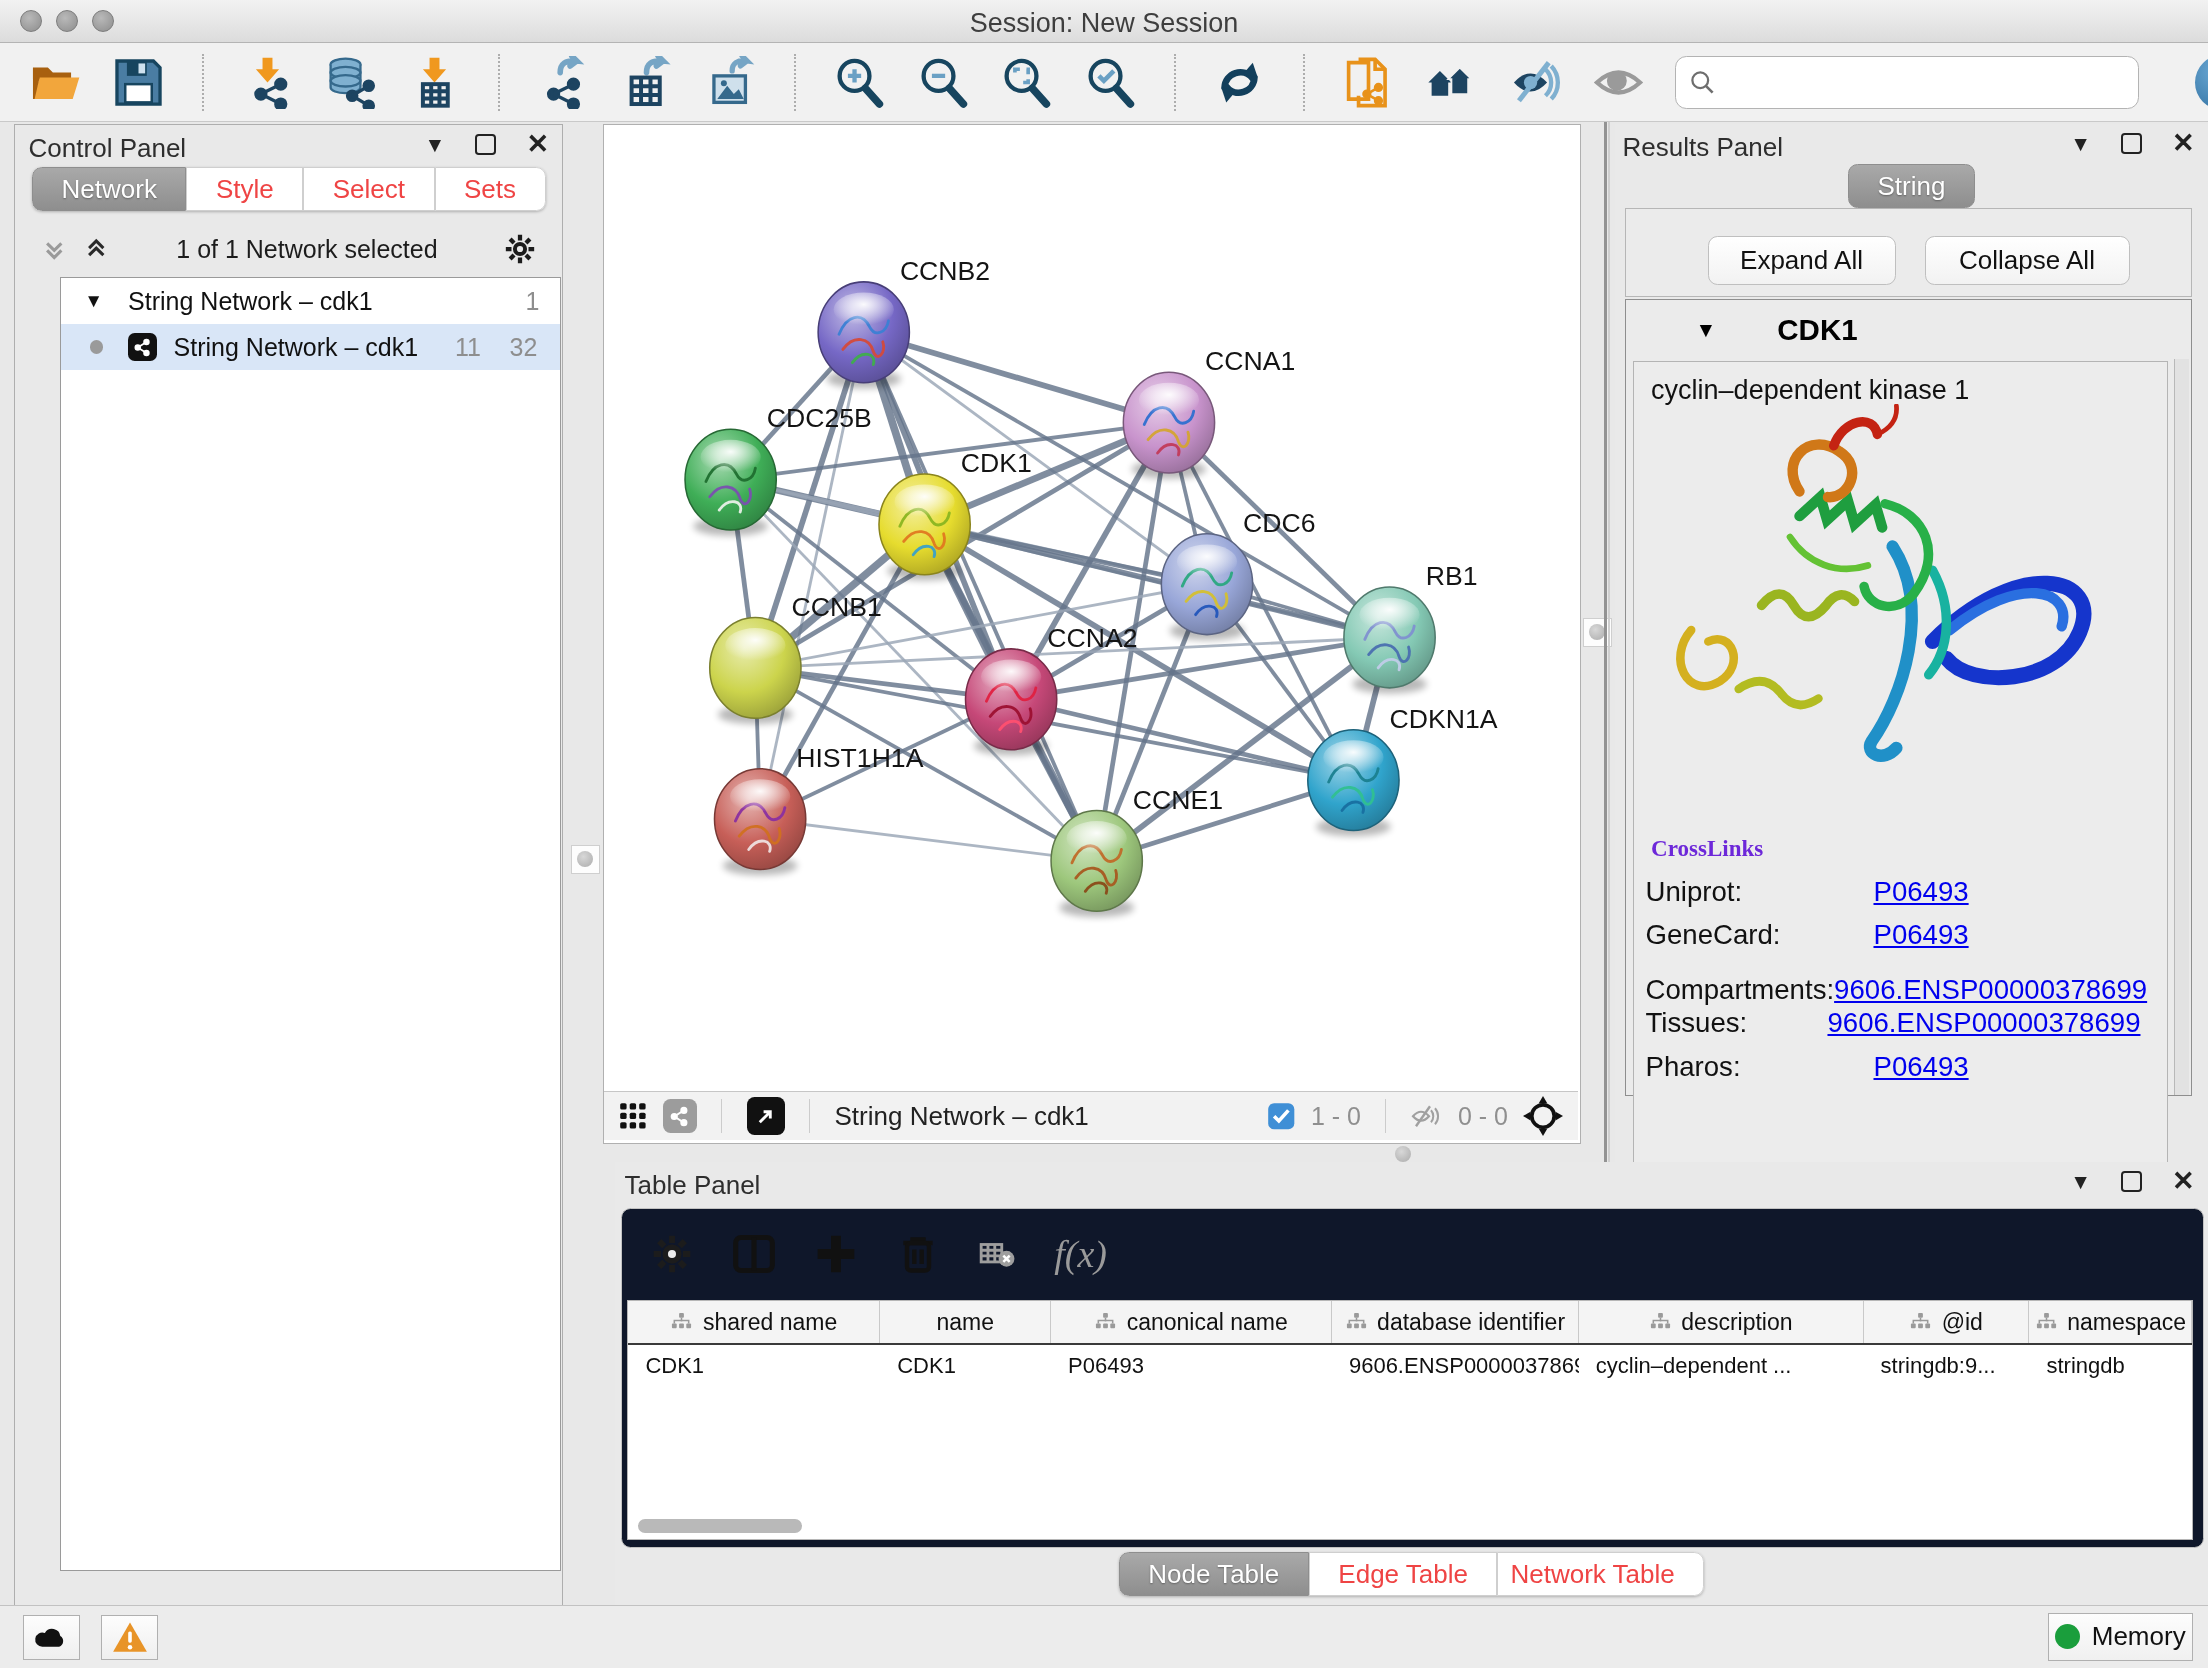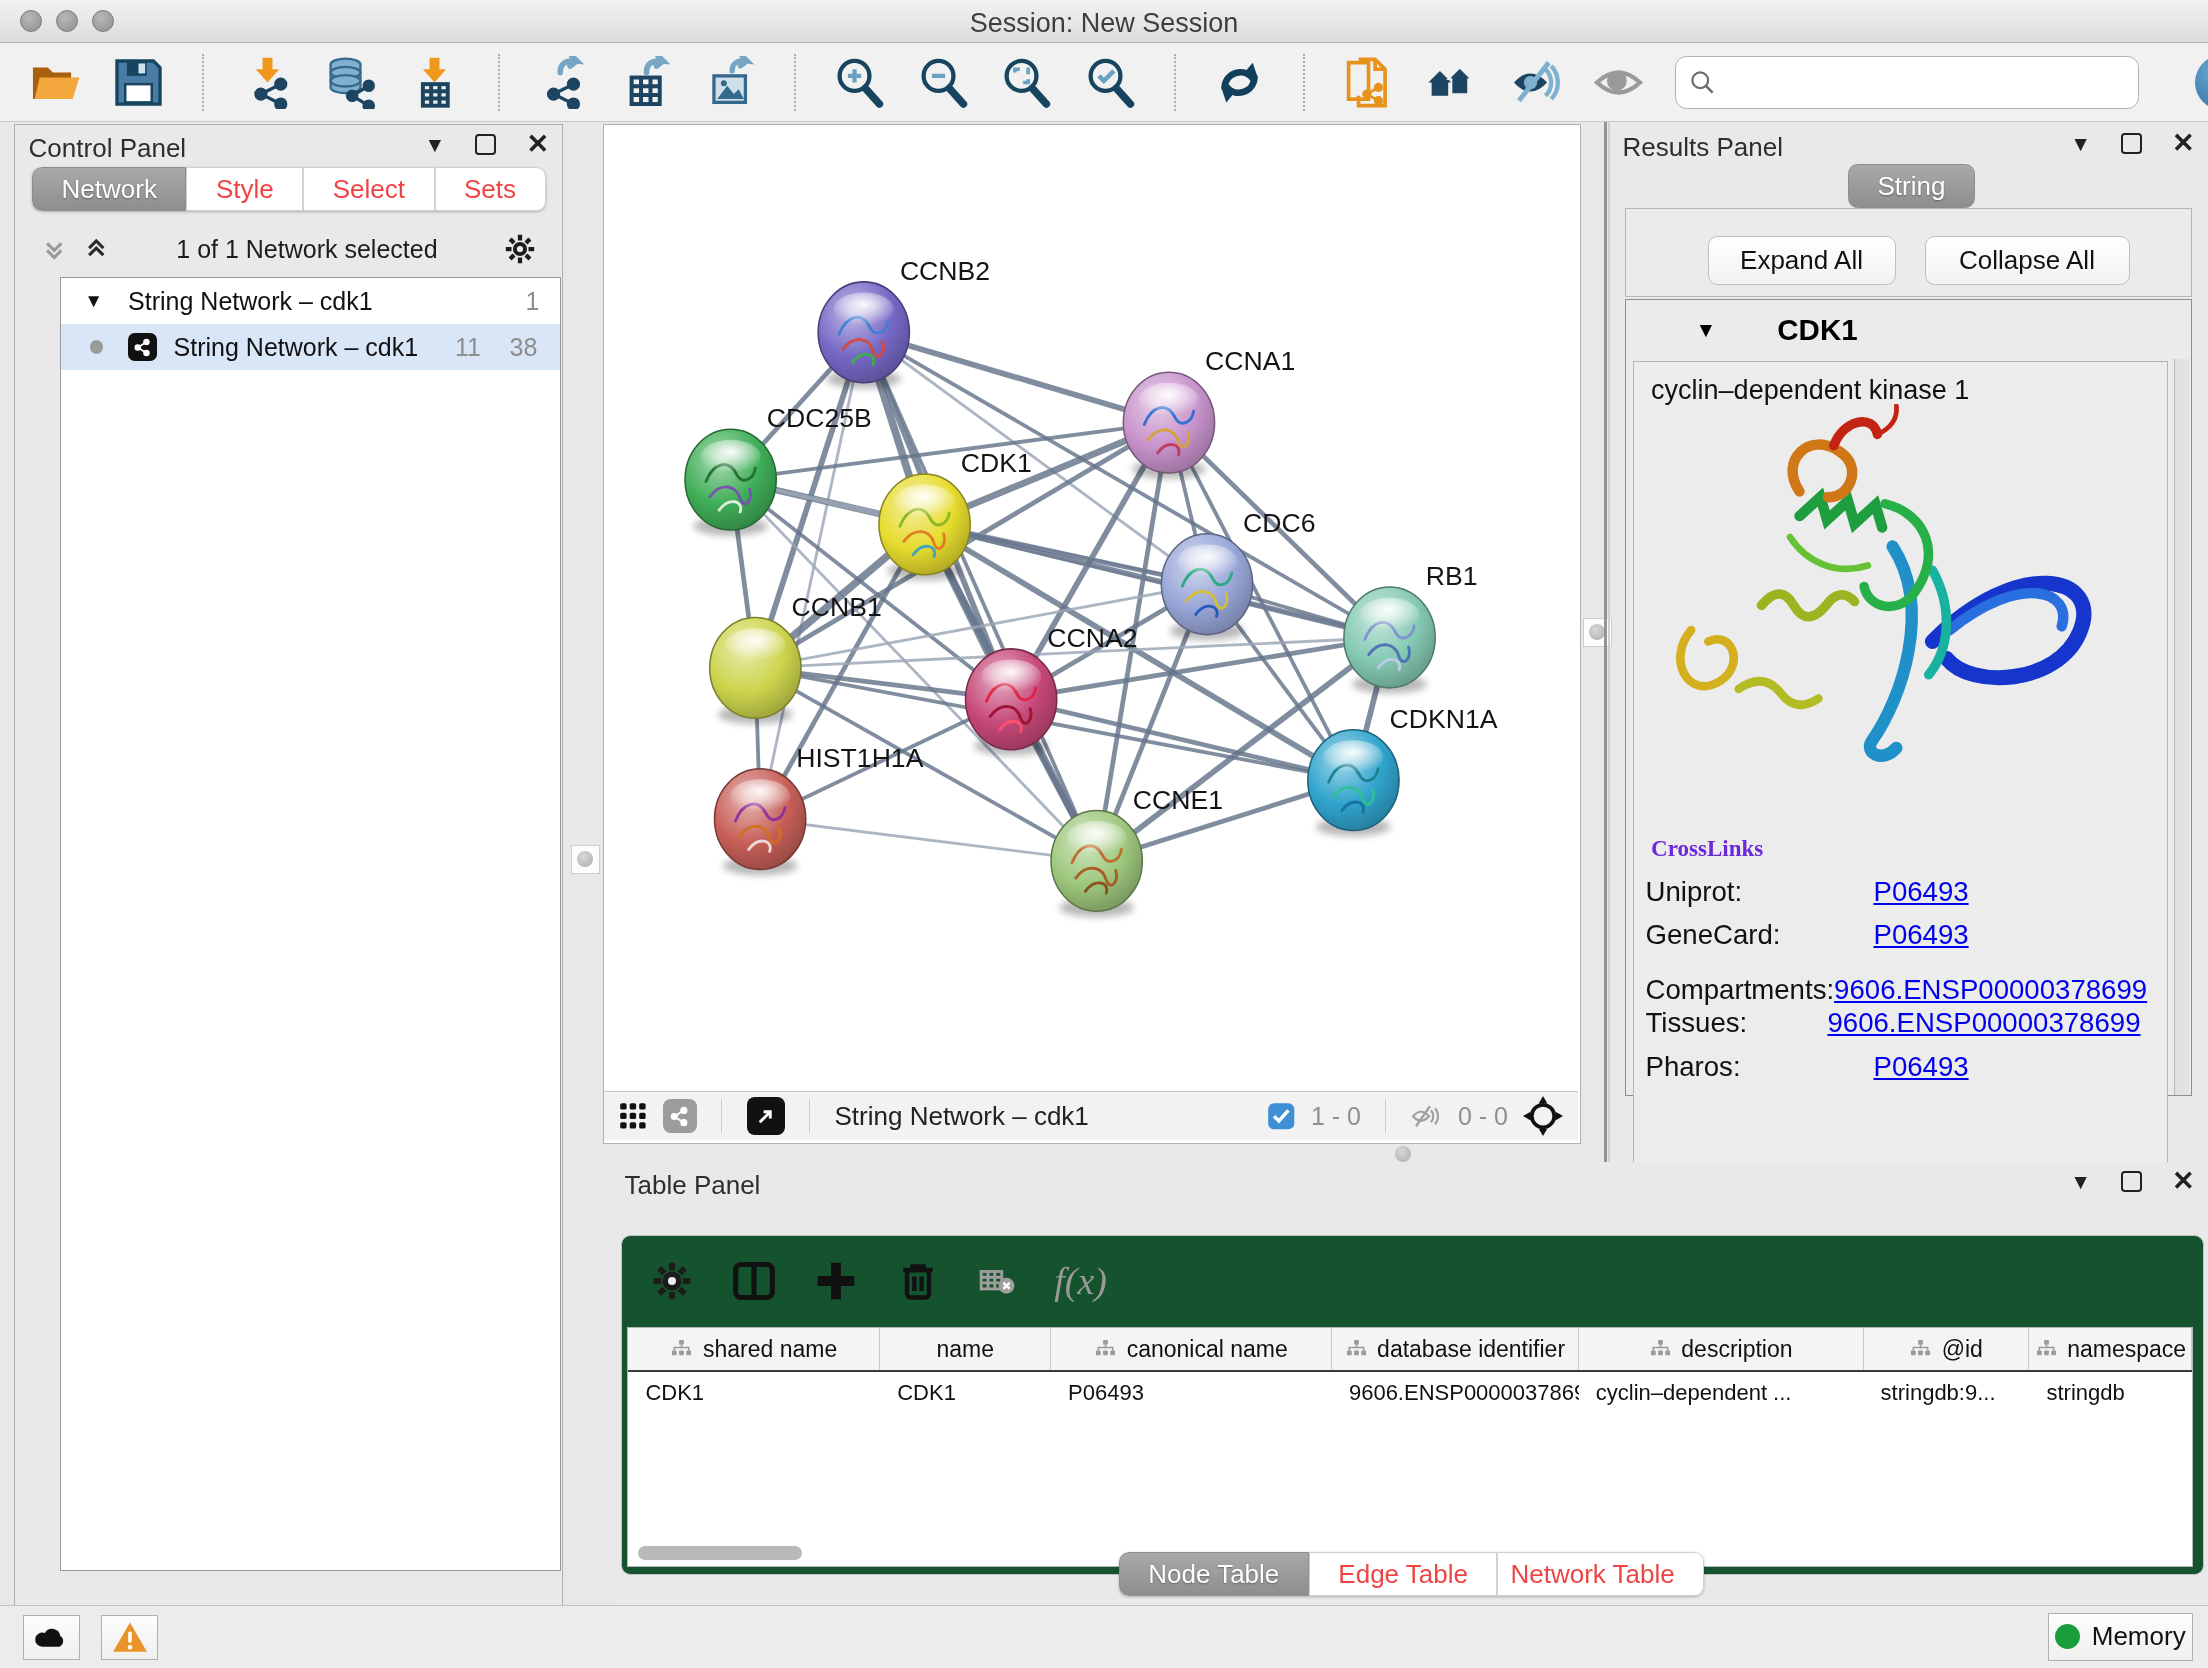--- a/index.html
+++ b/index.html
@@ -90,21 +90,21 @@
   #crosslinks h3 { font-size:23px; color:#6d28d9; }
   .cl-row { position:absolute; left:11.4px; width:495px; display:flex; font-size:27.6px; }
   .cl-label { width:228px; color:#111; }
   .cl-link { color:#0000ee; text-decoration:underline; }
   #rp-scroll { position:absolute; right:1.9px; top:59px; width:15px; height:736px;
     background:#e2e2e2; border-left:1px solid #b8b8b8; }
 
   
   #table-panel { position:absolute; left:615px; top:1162px; width:1593px; height:443px; background:#e9e9e9; }
   #tp-container { position:absolute; left:5.7px; top:46px; width:1583px; height:340px;
-    background:#14532d; border:1.9px solid #c2c2c2; border-radius:9.5px;margin-top:27px; }
+    background:#0f172a; border:1.9px solid #c2c2c2; border-radius:9.5px; }
   #tp-toolbar { position:absolute; left:28.5px; top:13.3px; height:63px; display:flex; align-items:center; gap:38px; }
   #fx-label { font-family:"Liberation Serif", serif; font-style:italic; font-size:38px; color:#9a9a9a; }
   #tp-table { position:absolute; left:5.7px; top:91px; width:1566px; height:240px;
     background:#fff; border:1px solid #b6b6b6; }
   #tp-header { display:flex; height:44px; background:#f4f4f4; border-bottom:2.9px solid #3a3a3a; }
   .th { display:flex; align-items:center; justify-content:center; gap:9.5px; font-size:23px;
     color:#111; border-right:1px solid #c9c9c9; overflow:hidden; white-space:nowrap; }
   #tp-row { display:flex; height:42px; align-items:center; }
   .td { font-size:22px; color:#111; padding-left:17px; overflow:hidden; white-space:nowrap; }
   #tp-hscroll { position:absolute; left:9.5px; bottom:5.7px; width:164px; height:14.3px;
@@ -354,21 +354,21 @@
             <g stroke="#fff" stroke-width="2.2" fill="#fff">
               <circle cx="17" cy="5" r="3"></circle>
               <circle cx="6" cy="12" r="3"></circle>
               <circle cx="17" cy="19" r="3"></circle>
               <path d="M6 12 L17 5 M6 12 L17 19" fill="none"></path>
             </g>
           </svg>
         </span>
       <span style="margin-left:17px">String Network – cdk1</span>
       <span class="tree-count" style="margin-left:auto">11</span>
-      <span class="tree-count" style="margin-left:28.5px;margin-right:23px">38</span>
+      <span class="tree-count" style="margin-left:28.5px;margin-right:23px">32</span>
     </div>
   </div>
 </div>
 
 <div id="network-panel">
   <svg id="net-svg" width="974" height="966" viewBox="0 0 1024 1016">
       <defs>
         <radialGradient id="gloss" cx="50%" cy="35%" r="60%">
           <stop offset="0%" stop-color="#ffffff" stop-opacity="0.95"></stop>
           <stop offset="100%" stop-color="#ffffff" stop-opacity="0"></stop>

